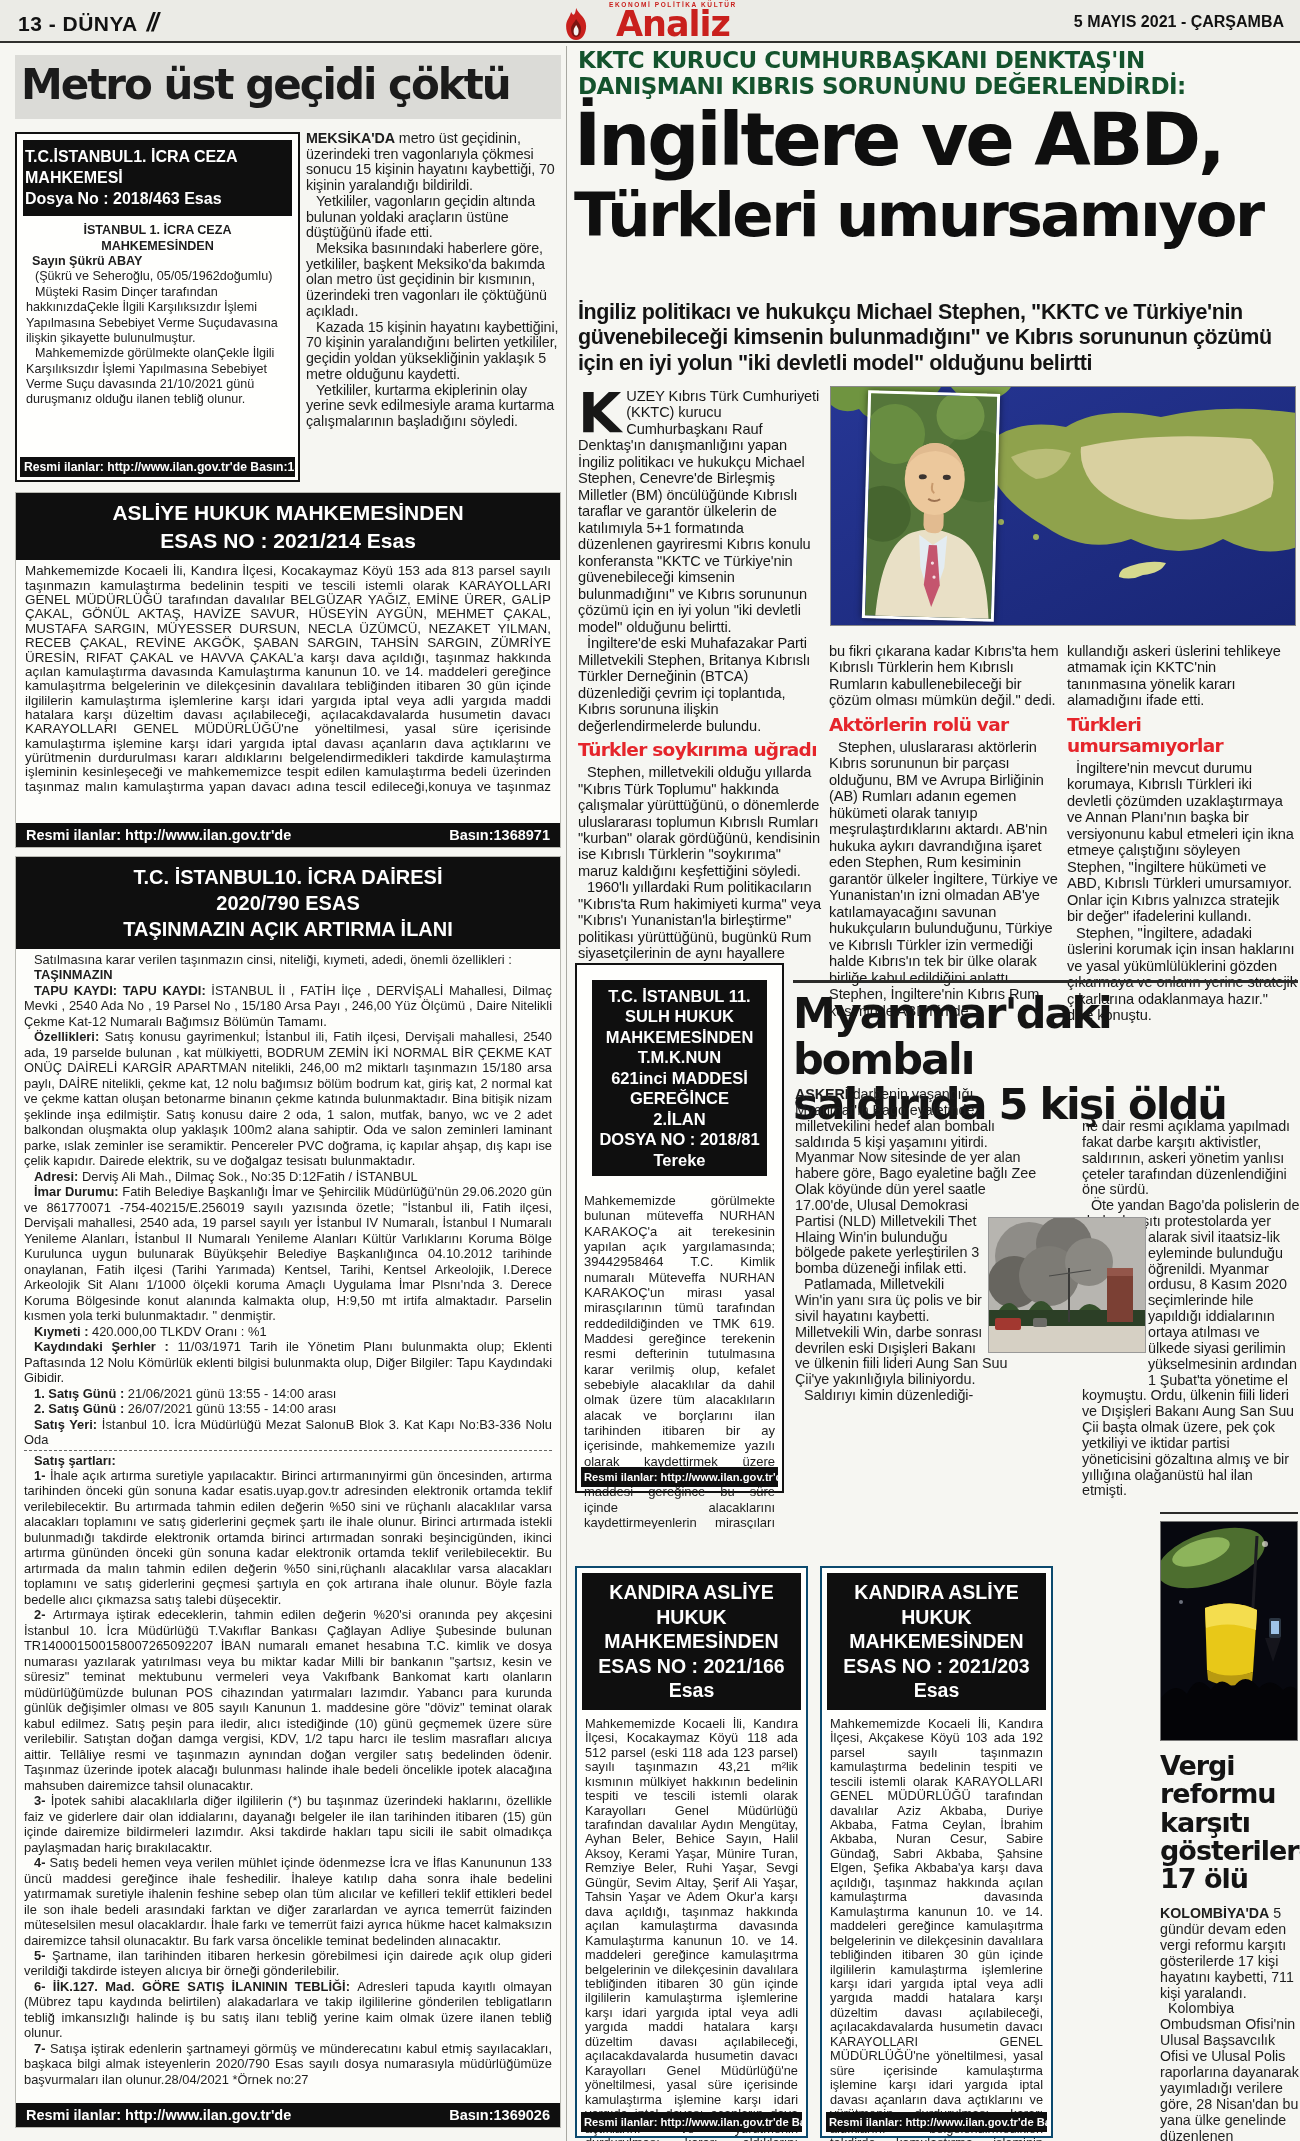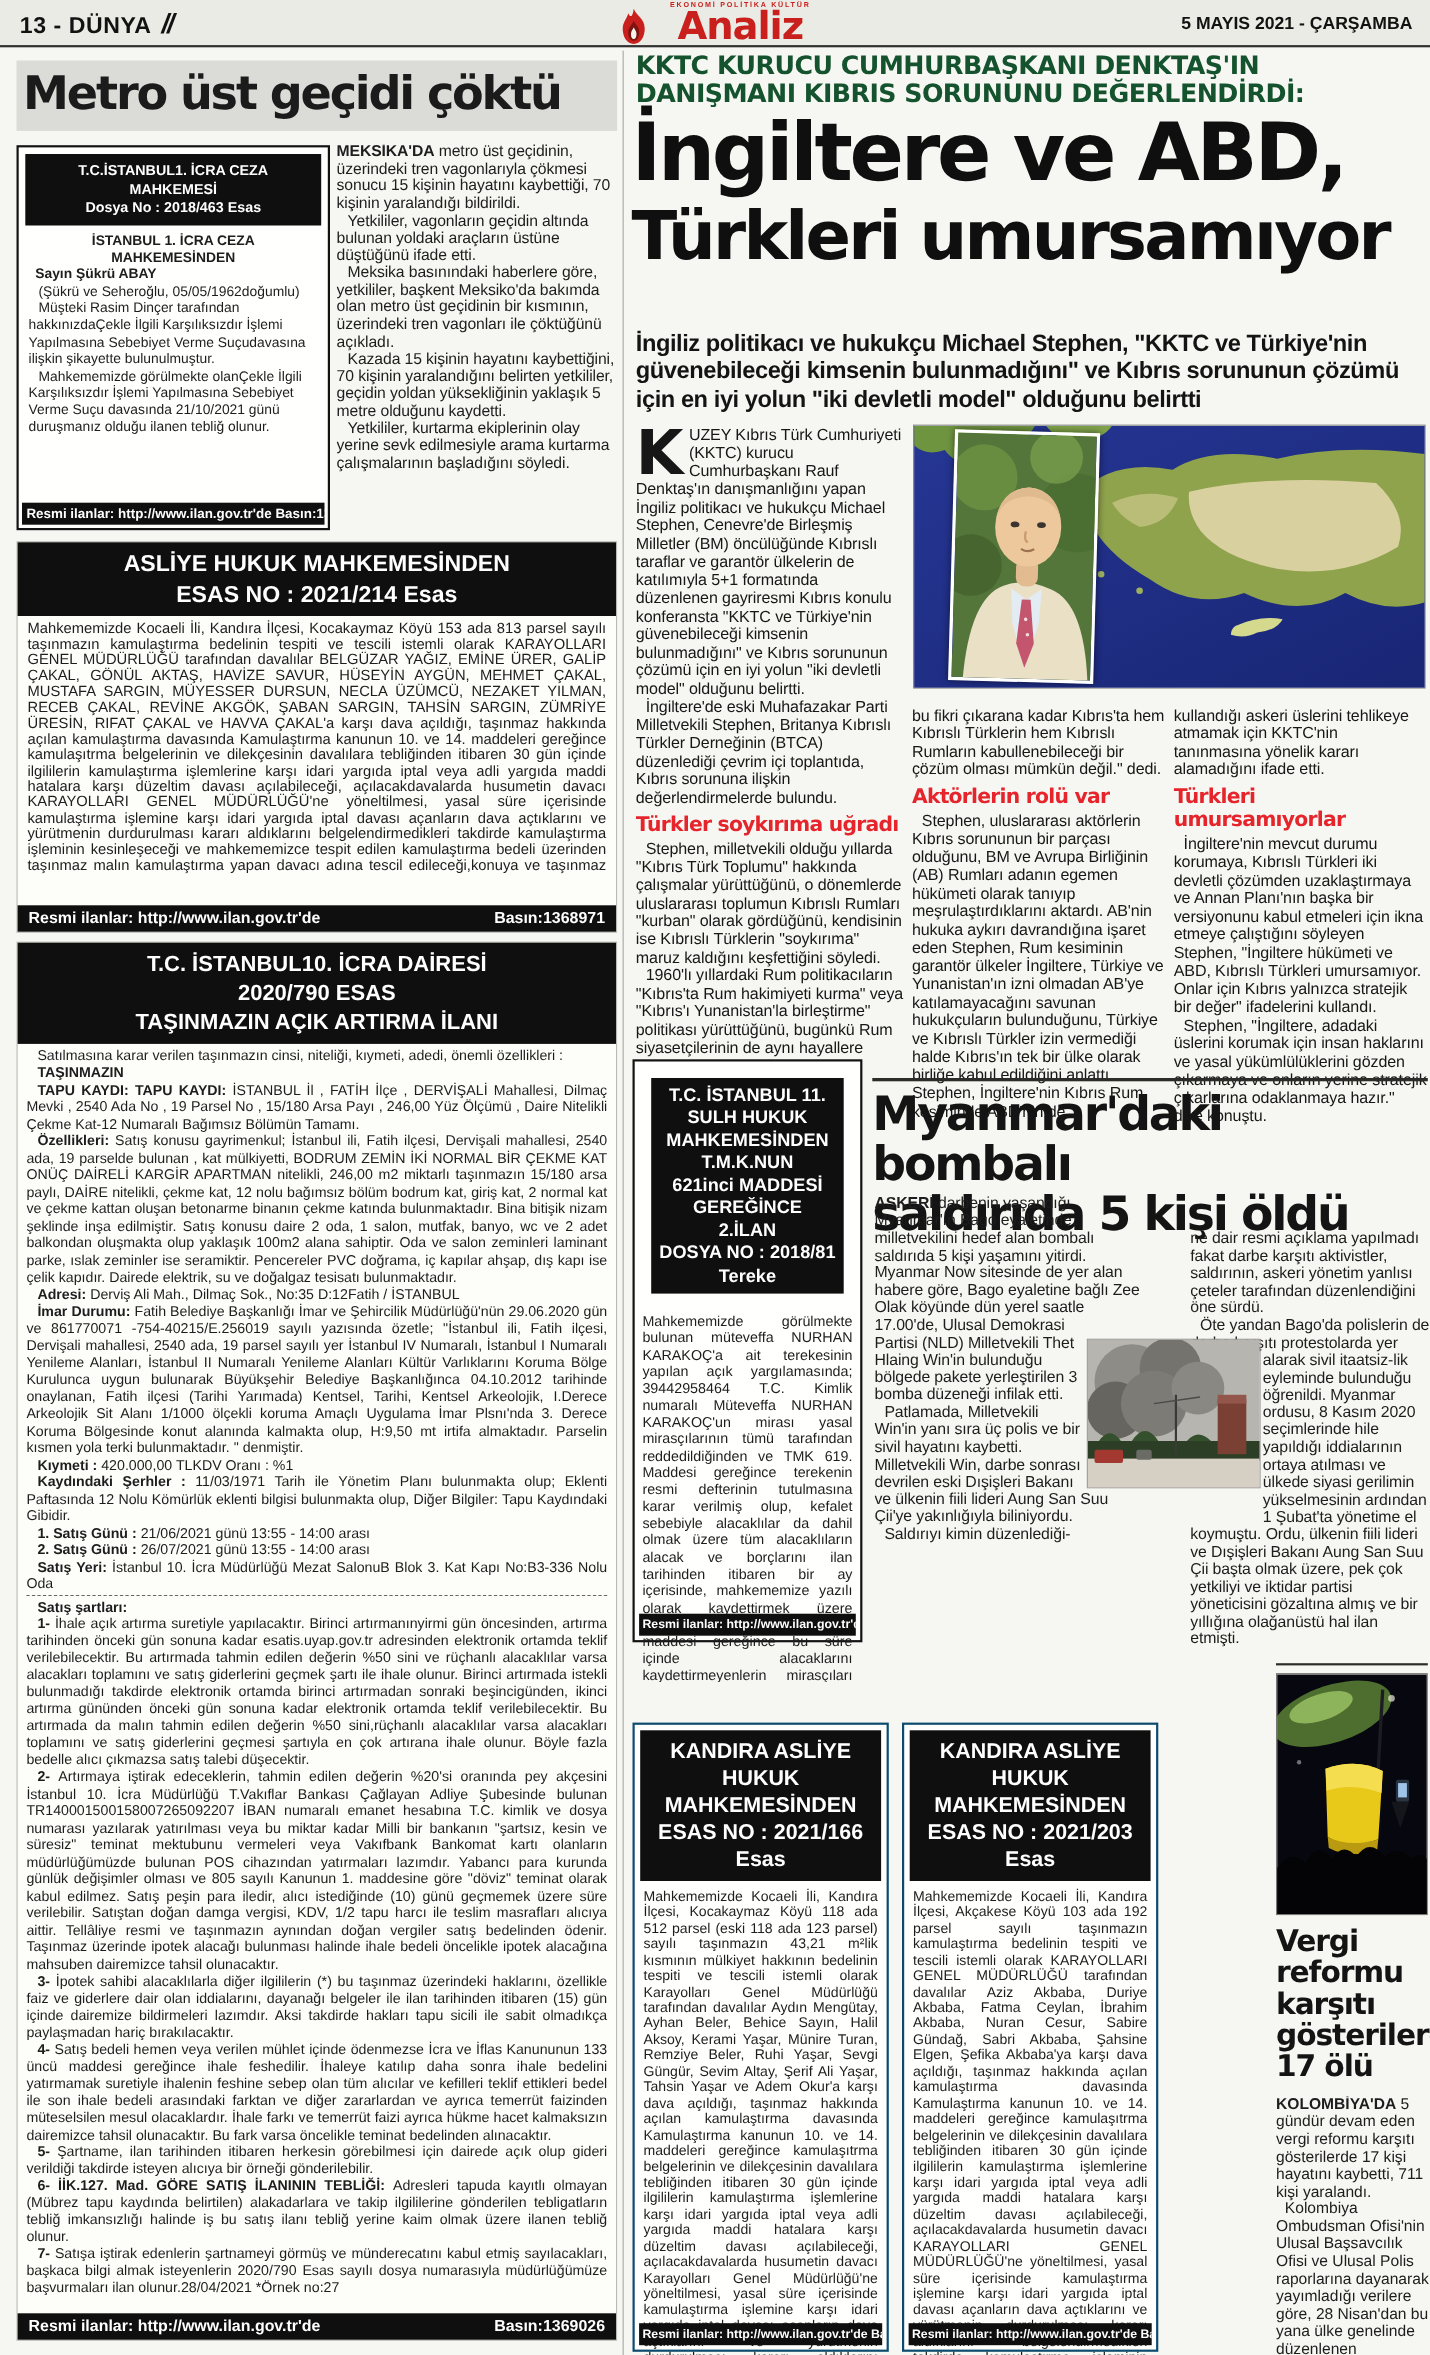--- a/index.html
+++ b/index.html
@@ -14,21 +14,21 @@
 .logoWrap{position:absolute;left:50%;top:1px;transform:translateX(-50%);display:flex;align-items:flex-end;gap:20px}
 .logoCol{display:flex;flex-direction:column;align-items:center}
 .tagline{font-size:6.5px;color:#c9201d;font-weight:bold;letter-spacing:1.6px}
 .logoTxt{font-family:"DejaVu Sans",sans-serif;font-size:35px;font-weight:800;color:#c9201d;letter-spacing:-1px;line-height:.95}
 .dateline{position:absolute;right:16px;top:13px;font-size:16px;font-weight:bold;color:#121212}
 .vrule{left:566px;top:46px;width:1px;height:2095px;background:#a8a8a2}
 
 .metroHead{left:15px;top:55px;width:546px;height:64px;background:#dbdbd7;color:#1b1b1b;
   font-family:"DejaVu Sans",sans-serif;font-size:42px;font-weight:800;letter-spacing:-2px;padding:5px 0 0 6px;white-space:nowrap;overflow:hidden}
 .boxCeza{left:15px;top:132px;width:285px;height:350px;background:#fffffd;border:2px solid #121212}
-.cezaHead{margin:6px;background:#0f0f0f;color:#fff;text-align:center;font-weight:bold;font-size:13px;line-height:1.3;padding:7px 2px}
+.cezaHead{margin:6px;background:#0f0f0f;color:#fff;text-align:left;font-weight:bold;font-size:16px;line-height:1.3;padding:7px 2px}
 .cezaBody{padding:1px 9px;font-size:12.6px;line-height:1.22}
 .cezaSub{text-align:center;font-weight:bold}
 .cezaName{font-weight:bold;text-indent:6px}
 .cezaBody p{text-indent:9px}
 .cezaFoot{position:absolute;left:3px;right:3px;bottom:3px;background:#0f0f0f;color:#fff;font-weight:bold;font-size:12.2px;padding:3px 4px;white-space:nowrap;overflow:hidden}
 .meksika{left:306px;top:131px;width:254px;height:352px;font-size:14.3px;line-height:1.1;letter-spacing:-.1px;overflow:hidden}
 .meksika p{text-indent:10px}
 .meksika p.first{text-indent:0}
 .lead{font-weight:bold}
 

